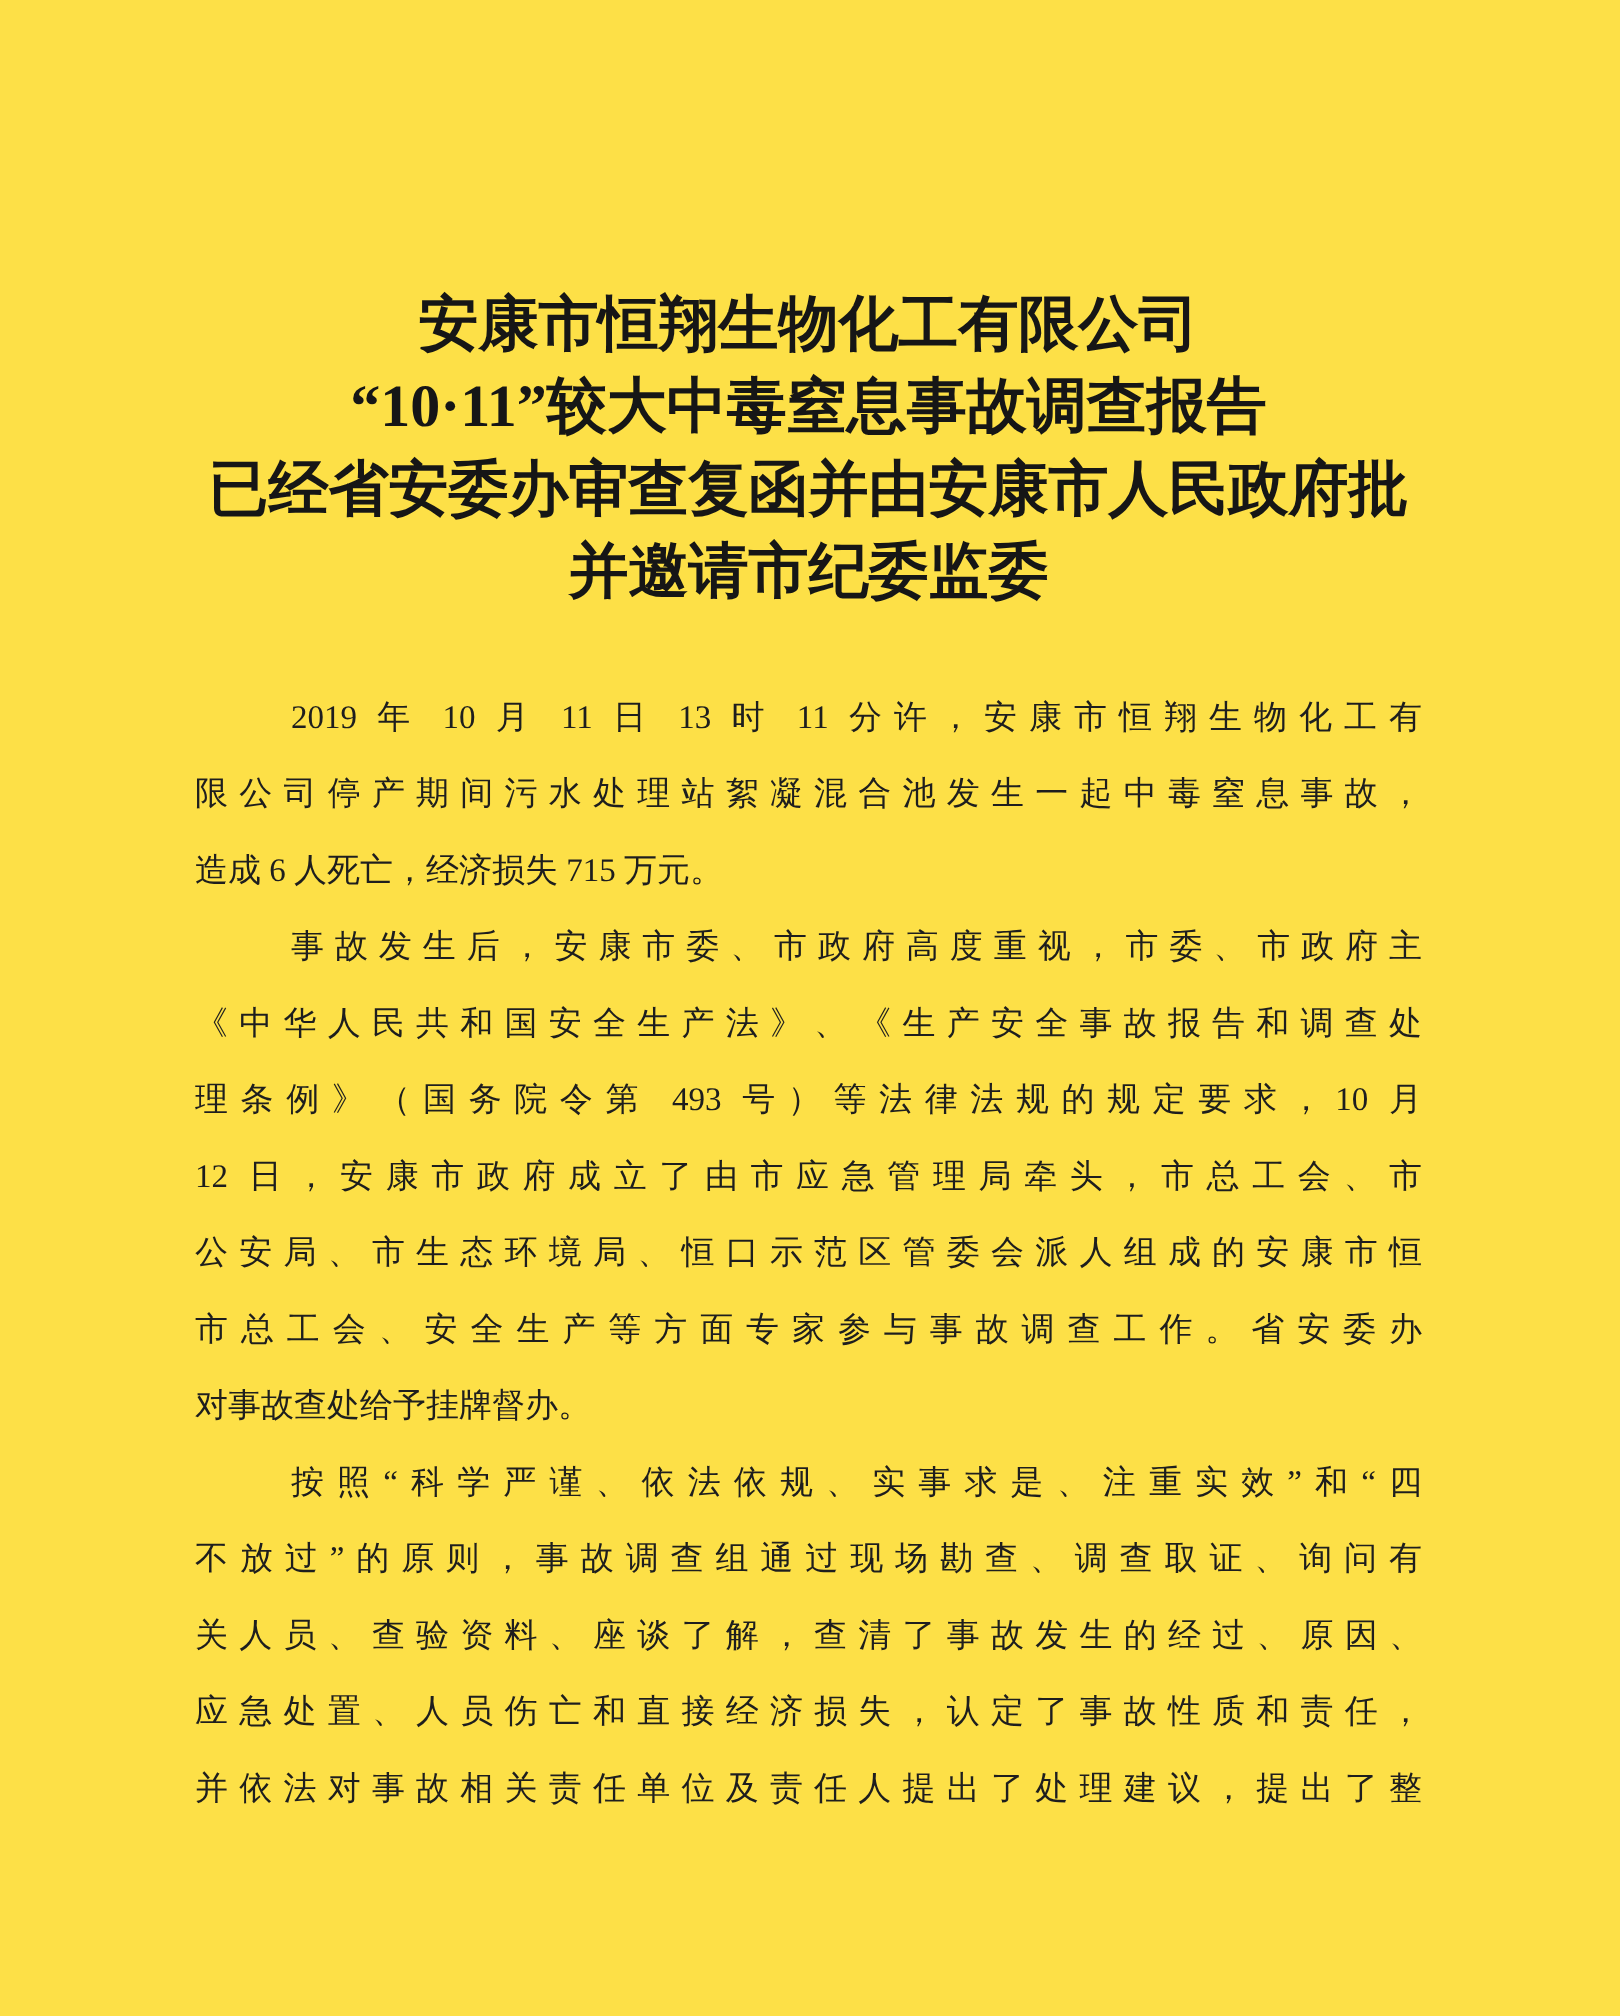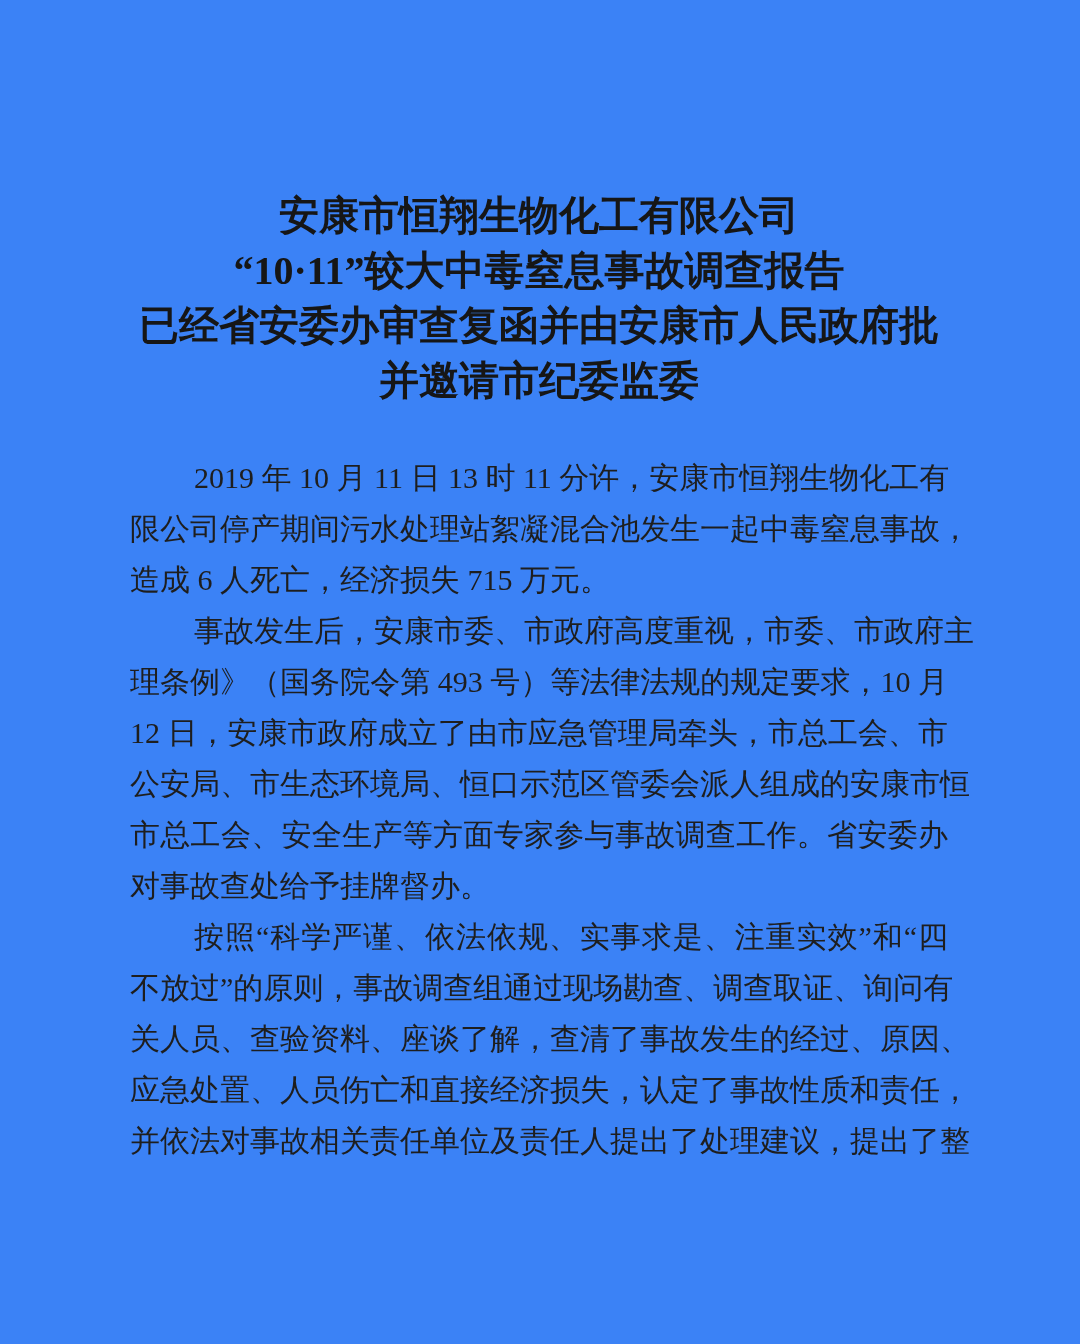--- a/index.html
+++ b/index.html
@@ -4,21 +4,21 @@
 <style>
   html, body {
     margin: 0;
     padding: 0;
     background: #ffffff;
   }
   .page {
     position: relative;
     width: 1080px;
     height: 1344px;
-    background: #3b82f6;
+    background: #fde047;
     overflow: hidden;
     font-family: "Liberation Serif", "DejaVu Serif", serif;
     color: #1e1e1e;
     box-sizing: border-box;
   }
   .content {
     box-sizing: border-box;
     width: 100%;
     height: 100%;
     padding: 188px 132px 0 130px;
@@ -29,21 +29,21 @@
     font-weight: bold;
     line-height: 55px;
     text-align: center;
     color: #161616;
   }
   .title-line {
     white-space: nowrap;
   }
   .doc-body {
     margin-top: 44px;
-    font-size: 30px;
+    font-size: 22px;
     line-height: 51px;
   }
   .paragraph {
     margin: 0;
   }
   .line {
     text-align: justify;
     text-align-last: justify;
     white-space: nowrap;
   }
@@ -70,20 +70,21 @@
     <div class="doc-body">
 
       <div class="paragraph">
         <div class="line first">2019 年 10 月 11 日 13 时 11 分许，安康市恒翔生物化工有</div>
         <div class="line">限公司停产期间污水处理站絮凝混合池发生一起中毒窒息事故，</div>
         <div class="line end">造成 6 人死亡，经济损失 715 万元。</div>
       </div>
 
       <div class="paragraph">
         <div class="line first">事故发生后，安康市委、市政府高度重视，市委、市政府主</div>
+        <div class="line">《中华人民共和国安全生产法》、《生产安全事故报告和调查处</div>
         <div class="line">理条例》（国务院令第 493 号）等法律法规的规定要求，10 月</div>
         <div class="line">12 日，安康市政府成立了由市应急管理局牵头，市总工会、市</div>
         <div class="line">公安局、市生态环境局、恒口示范区管委会派人组成的安康市恒</div>
         <div class="line">市总工会、安全生产等方面专家参与事故调查工作。省安委办</div>
         <div class="line end">对事故查处给予挂牌督办。</div>
       </div>
 
       <div class="paragraph">
         <div class="line first">按照“科学严谨、依法依规、实事求是、注重实效”和“四</div>
         <div class="line">不放过”的原则，事故调查组通过现场勘查、调查取证、询问有</div>

